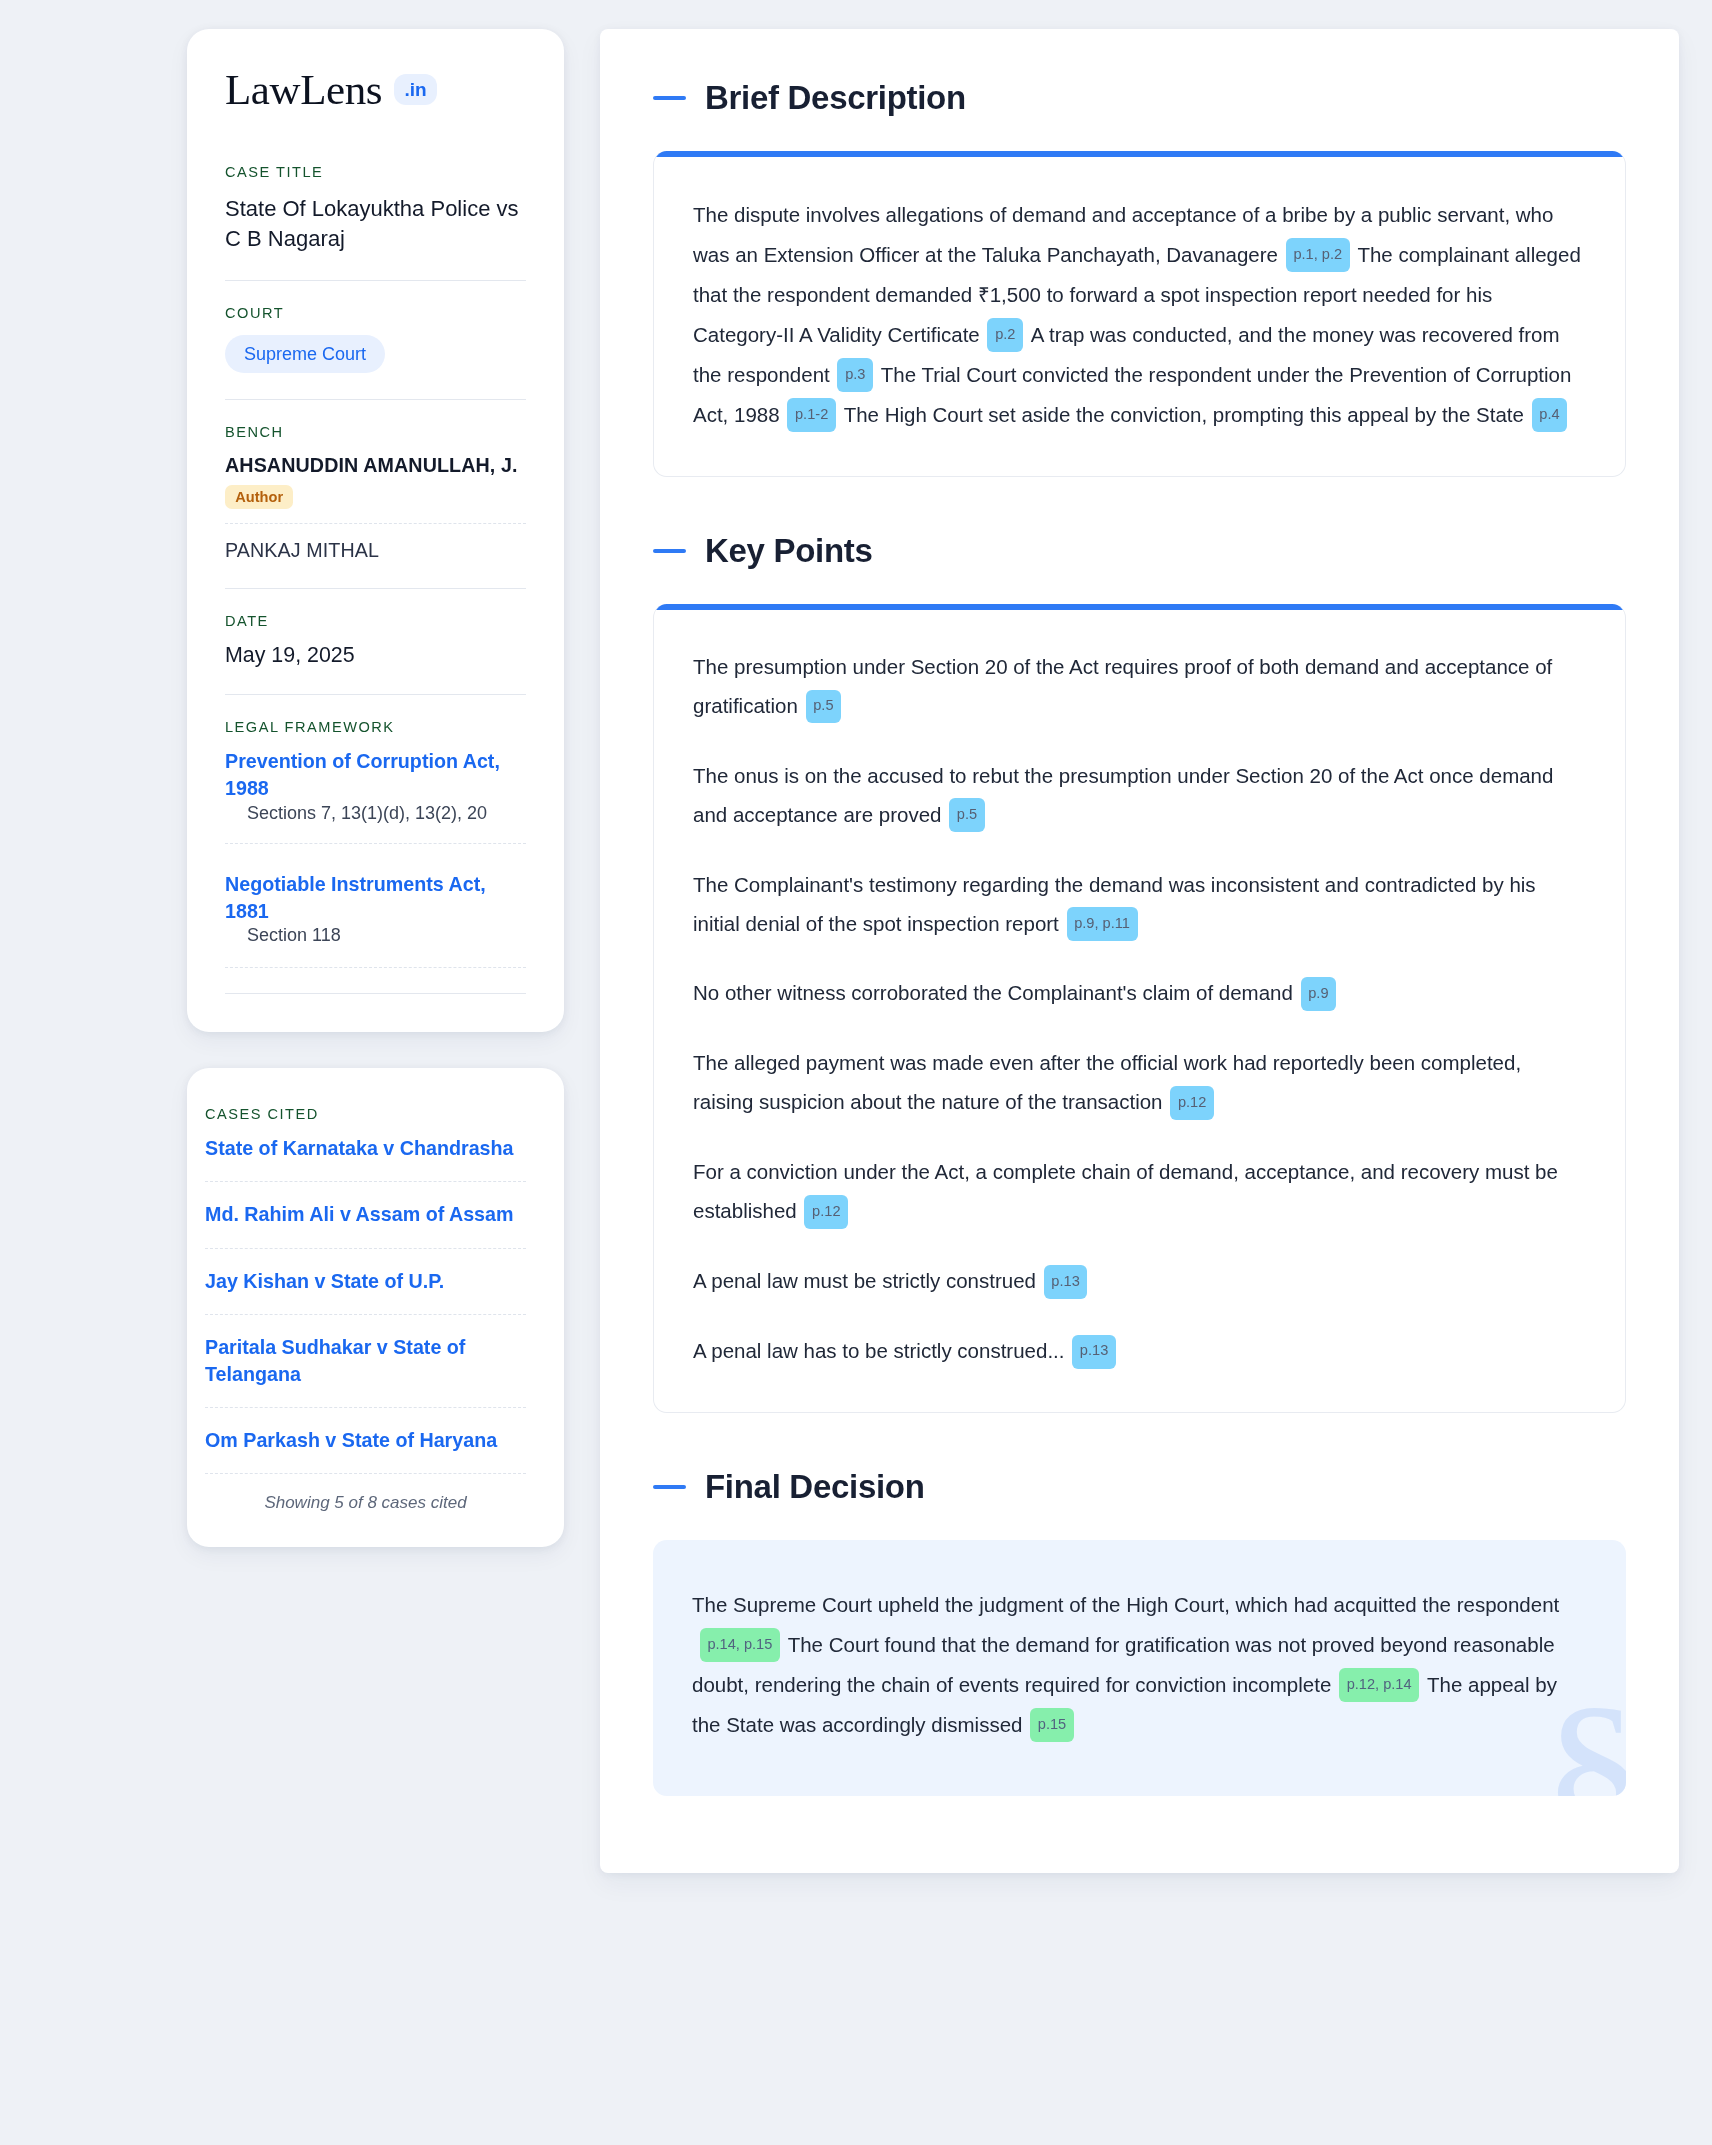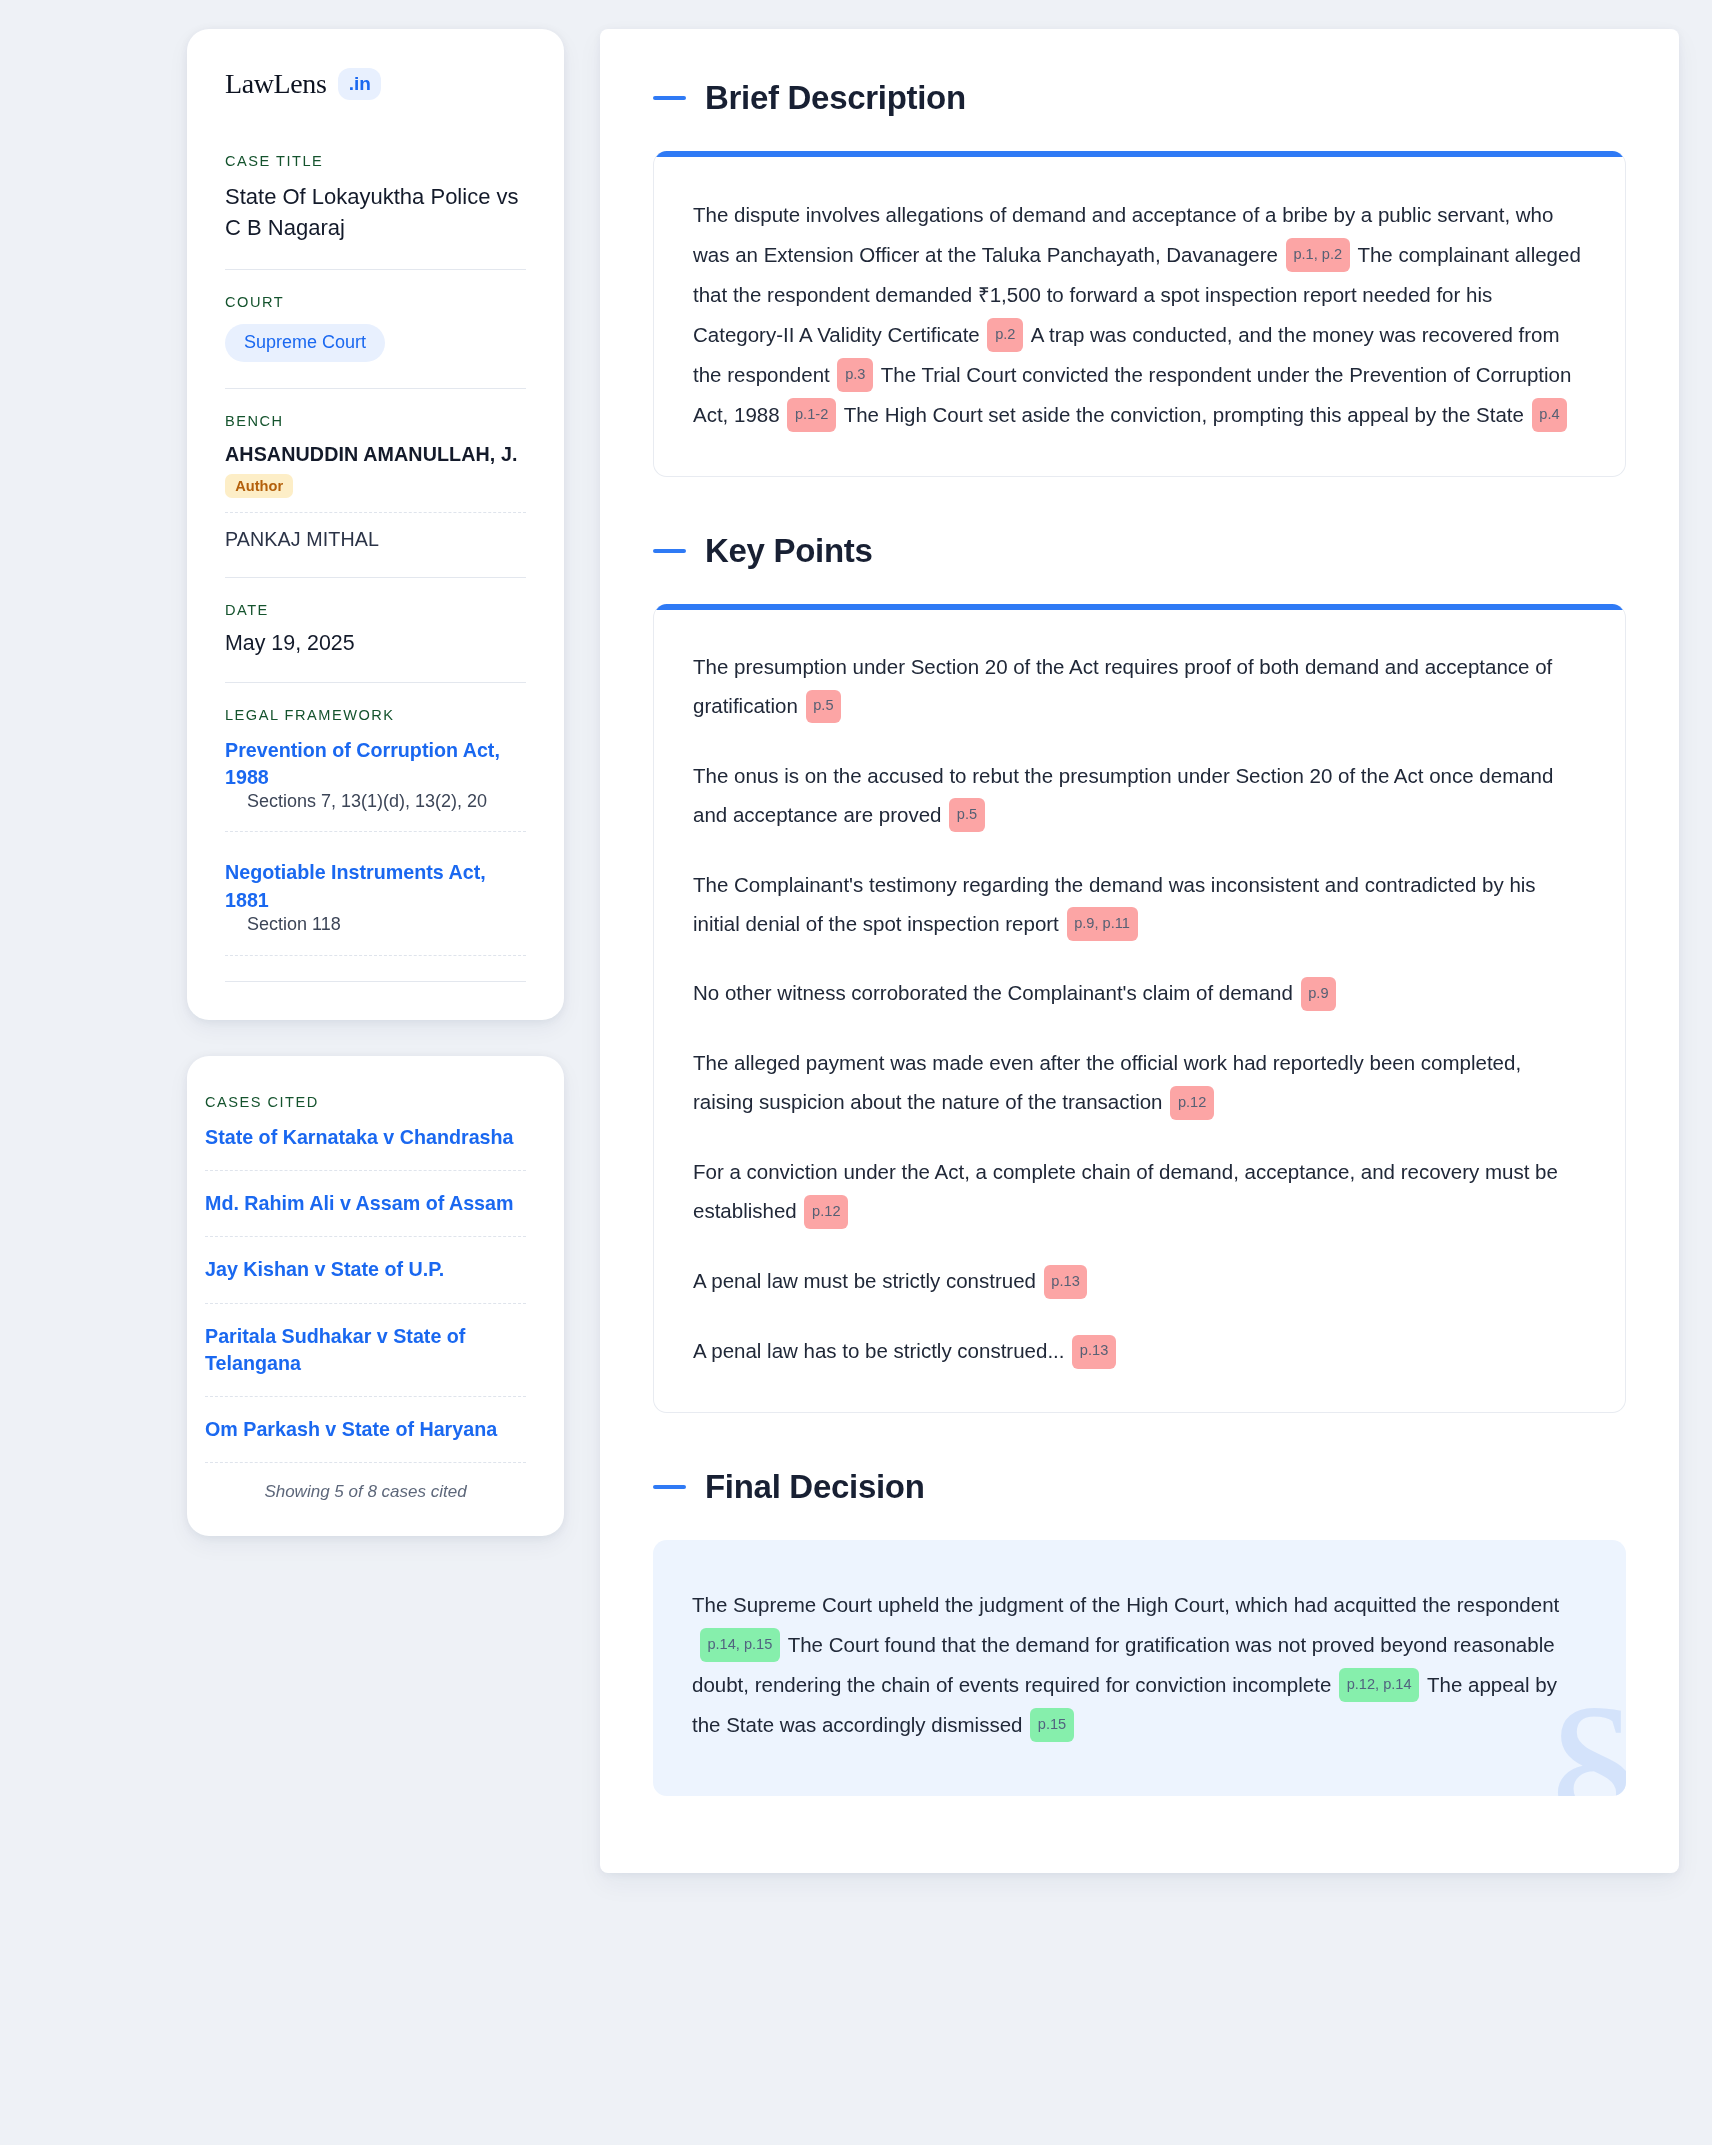--- a/index.html
+++ b/index.html
@@ -37,21 +37,21 @@
   .sidebar-main { padding: 39px 38px 38px 38px; }
 
   .logo-row {
     display: flex;
     align-items: center;
     gap: 12px;
     margin-bottom: 53px;
   }
   .logo-word {
     font-family: "Liberation Serif", serif;
-    font-size: 28px;
+    font-size: 43px;
     letter-spacing: -0.4px;
     color: #0c1220;
     line-height: 1;
   }
   .logo-tld {
     background: #e8f0fe;
     color: #1a68f0;
     font-size: 19px;
     font-weight: bold;
     border-radius: 12px;
@@ -205,21 +205,21 @@
   .panel-body { padding: 38px 39px 41px 39px; }
 
   .prose {
     font-size: 20.5px;
     line-height: 1.95;
     color: #202838;
   }
 
   .cite {
     display: inline-block;
-    background: #fca5a5;
+    background: #7dd3fc;
     color: #566074;
     font-size: 14.6px;
     border-radius: 6px;
     padding: 2.6px 7.7px 3.4px 7.7px;
     margin: 0 7.7px;
     vertical-align: 2.6px;
     white-space: nowrap;
   }
 
   .keypoint {

